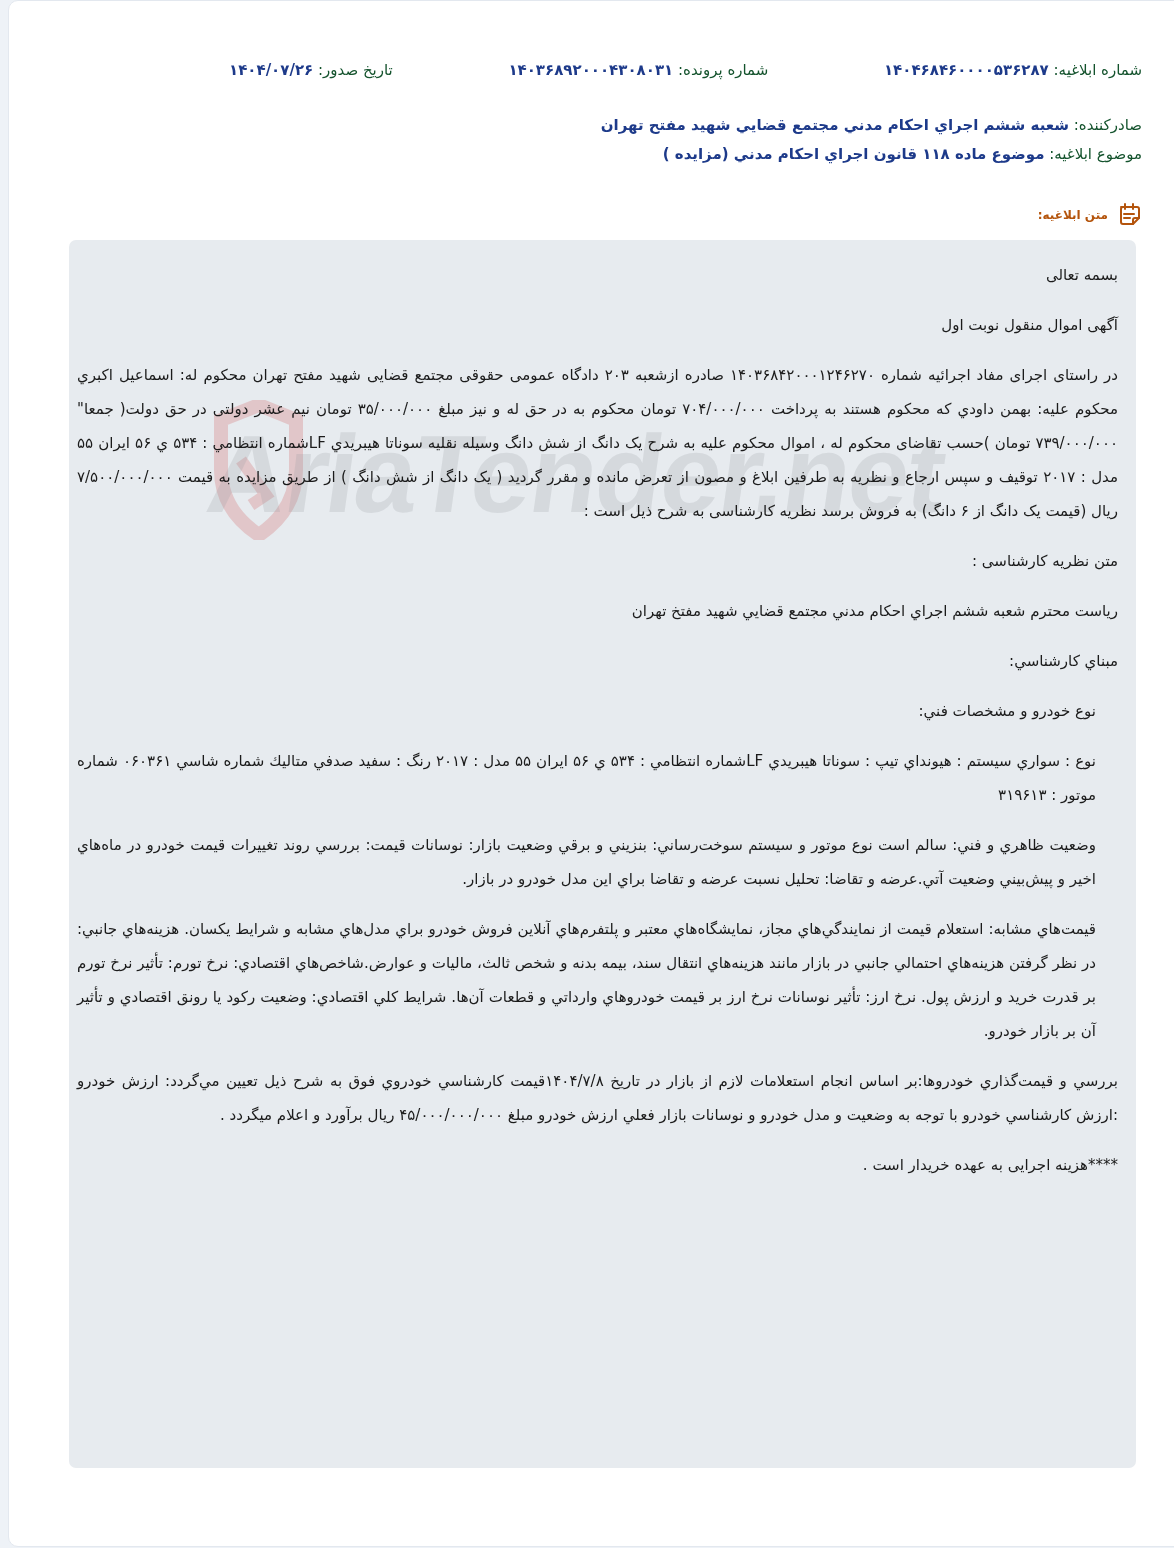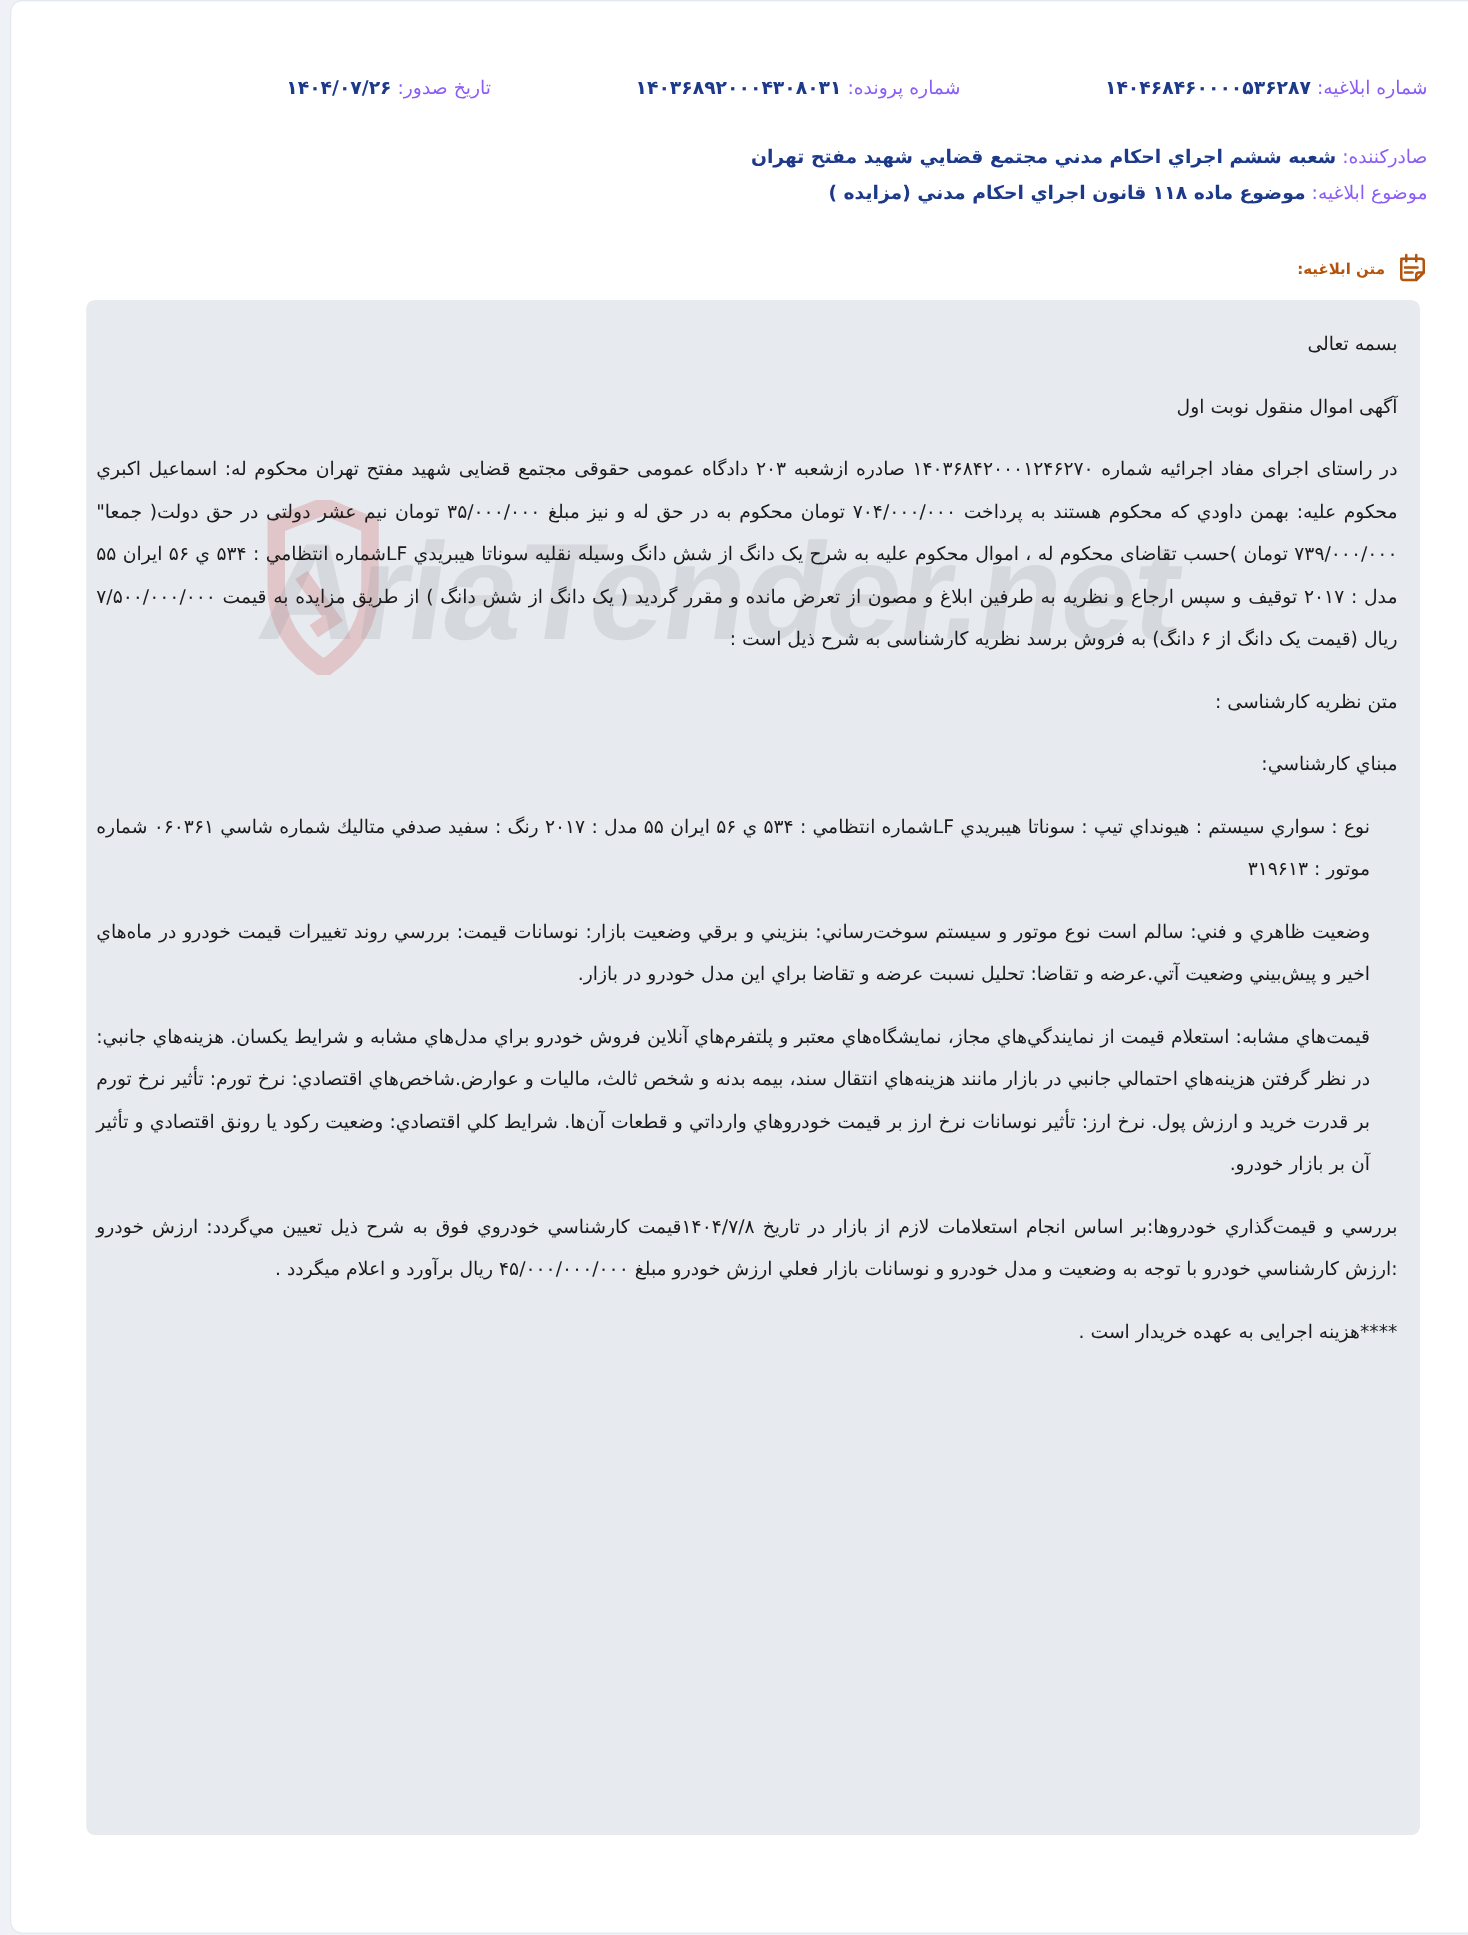--- a/index.html
+++ b/index.html
@@ -12,21 +12,21 @@
   .card {
     position: absolute; left: 8px; top: 0; width: 1180px; height: 1545px;
     background: #ffffff;
     border-radius: 10px;
     border: 1px solid #e3e8ef;
   }
   .meta-row {
     position: absolute; right: 47px; height: 24px;
     font-size: 15px; line-height: 24px; white-space: nowrap;
   }
-  .meta-label { color: #8b5cf6; }
+  .meta-label { color: #14532d; }
   .meta-value { color: #1d3a8a; font-weight: bold; }
   .row1 { top: 57px; left: 220px; display: flex; justify-content: space-between; }
   .row1 .item { white-space: nowrap; }
   .row2 { top: 112px; }
   .row3 { top: 141px; }
   .section-title {
     position: absolute; right: 47px; top: 201px; height: 26px;
     display: flex; align-items: center; gap: 8px;
     color: #b4540c; font-weight: bold; font-size: 12px;
   }
@@ -104,21 +104,23 @@
       <path d="M10 20 L48 5 L85 20 L85 70 Q85 110 48 135 Q10 110 10 70 Z" fill="none" stroke="rgba(205,70,70,0.22)" stroke-width="14"></path>
       <path d="M30 60 L55 95 L40 105" fill="none" stroke="rgba(205,70,70,0.22)" stroke-width="12"></path>
     </svg>
     <div class="watermark">AriaTender.net</div>
 
     <div class="content">
       <p>بسمه تعالی</p>
       <p>آگهی اموال منقول  نوبت اول</p>
       <p>در راستای اجرای مفاد  اجرائیه شماره  ۱۴۰۳۶۸۴۲۰۰۰۱۲۴۶۲۷۰  صادره ازشعبه ۲۰۳ دادگاه  عمومی حقوقی مجتمع قضایی شهید مفتح تهران محکوم له: اسماعيل اكبري محکوم علیه: بهمن داودي که محکوم هستند  به  پرداخت  ۷۰۴/۰۰۰/۰۰۰ تومان محکوم به در حق له و نیز مبلغ ۳۵/۰۰۰/۰۰۰ تومان  نیم عشر دولتی در حق دولت( جمعا"  ۷۳۹/۰۰۰/۰۰۰ تومان  )حسب تقاضای    محکوم له  ، اموال محکوم علیه  به شرح یک  دانگ از شش دانگ وسیله نقلیه  سوناتا هيبريدي   LFشماره انتظامي : ۵۳۴  ي  ۵۶  ايران ۵۵    مدل :  ۲۰۱۷    توقیف و سپس  ارجاع  و نظریه به طرفین ابلاغ  و مصون از تعرض مانده و مقرر گردید ( یک دانگ از شش دانگ )  از طریق مزایده  به قیمت     ۷/۵۰۰/۰۰۰/۰۰۰ ریال  (قیمت  یک دانگ  از ۶ دانگ)  به فروش برسد نظریه کارشناسی به شرح ذیل است :</p>
       <p>متن نظریه کارشناسی :</p>
+      <p>رياست محترم شعبه ششم اجراي احكام مدني مجتمع قضايي شهيد مفتخ تهران</p>
       <p>مبناي كارشناسي:</p>
+      <p class="indent">نوع خودرو و مشخصات فني:</p>
       <p class="indent">نوع :   سواري    سيستم : هيونداي    تيپ : سوناتا هيبريدي   LFشماره انتظامي : ۵۳۴  ي  ۵۶  ايران ۵۵    مدل :  ۲۰۱۷    رنگ :  سفيد صدفي متاليك    شماره شاسي ۰۶۰۳۶۱  شماره موتور :  ۳۱۹۶۱۳</p>
       <p class="indent">وضعيت ظاهري و فني: سالم است  نوع موتور و سيستم سوخت‌رساني: بنزيني و برقي  وضعيت بازار:  نوسانات قيمت: بررسي روند تغييرات قيمت خودرو در ماه‌هاي اخير و پيش‌بيني وضعيت آتي.عرضه و تقاضا: تحليل نسبت عرضه و تقاضا براي اين مدل خودرو در بازار.</p>
       <p class="indent">قيمت‌هاي مشابه: استعلام قيمت از نمايندگي‌هاي مجاز، نمايشگاه‌هاي معتبر و پلتفرم‌هاي آنلاين فروش خودرو براي مدل‌هاي مشابه و شرايط يكسان.  هزينه‌هاي جانبي: در نظر گرفتن هزينه‌هاي احتمالي جانبي در بازار مانند هزينه‌هاي انتقال سند، بيمه بدنه و شخص ثالث، ماليات و عوارض.شاخص‌هاي اقتصادي: نرخ تورم: تأثير نرخ تورم بر قدرت خريد و ارزش پول.  نرخ ارز: تأثير نوسانات نرخ ارز بر قيمت خودروهاي وارداتي و قطعات آن‌ها.  شرايط كلي اقتصادي: وضعيت ركود يا رونق اقتصادي و تأثير آن بر بازار خودرو.</p>
       <p>بررسي و قيمت‌گذاري خودروها:بر اساس  انجام استعلامات لازم از بازار در تاريخ ۱۴۰۴/۷/۸قيمت كارشناسي  خودروي فوق به شرح ذيل تعيين مي‌گردد: ارزش خودرو :ارزش كارشناسي خودرو با توجه به وضعيت و مدل خودرو و نوسانات بازار فعلي ارزش خودرو مبلغ   ۴۵/۰۰۰/۰۰۰/۰۰۰  ريال برآورد و اعلام ميگردد .</p>
       <p>****هزينه اجرایی به عهده خریدار  است .</p>
     </div>
   </div>
 </div>
 
 </body></html>

